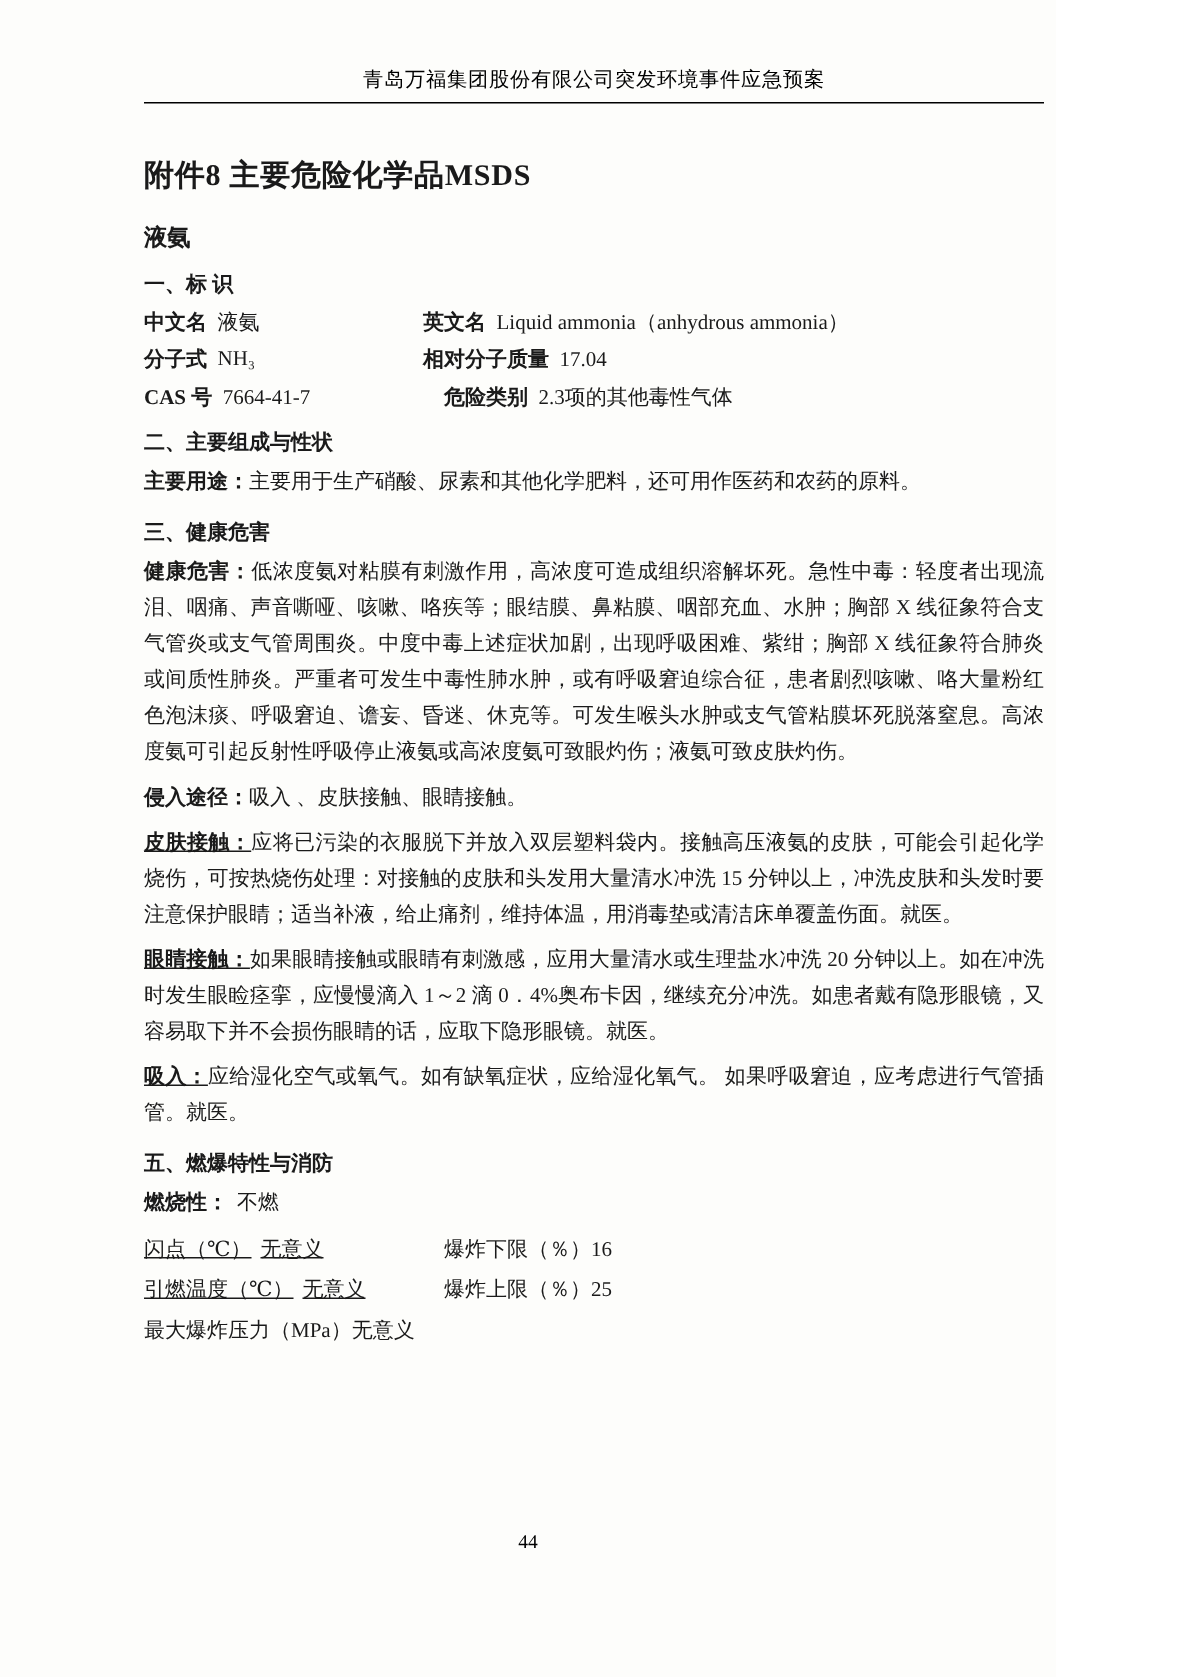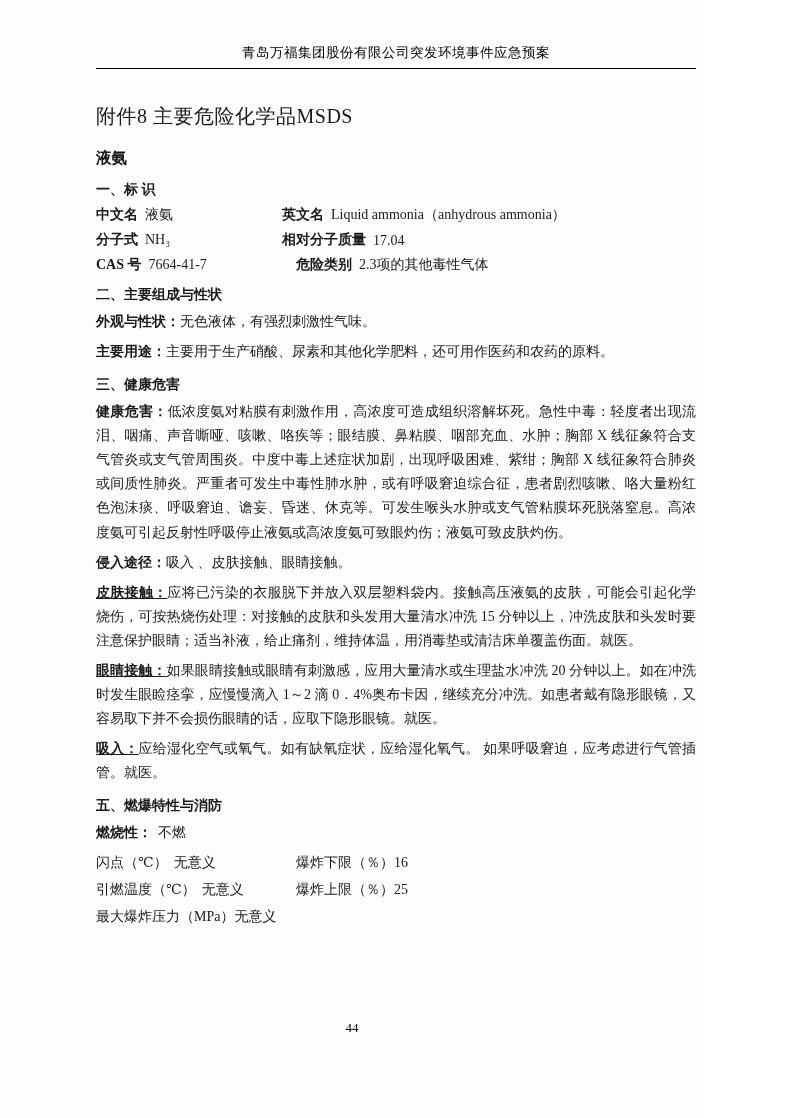--- a/index.html
+++ b/index.html
@@ -32,21 +32,21 @@
     text-align: center;
     font-size: 13.5px;
     letter-spacing: 0.5px;
     padding-bottom: 6px;
     border-bottom: 1.4px solid #000;
     color: #000;
     font-family: "Liberation Serif", serif;
   }
   .title {
     font-size: 20px;
-    font-weight: normal;
+    font-weight: bold;
     margin-top: 34px;
     margin-bottom: 16px;
     letter-spacing: 0.5px;
   }
   .subtitle {
     font-size: 15.5px;
     font-weight: bold;
     margin-top: 18px;
     margin-bottom: 6px;
   }
@@ -84,21 +84,21 @@
     font-weight: bold;
   }
   .para .lbl.u {
     text-decoration: underline;
   }
   .twocol {
     font-size: 14px;
     margin: 9px 0;
     display: flex;
   }
-  .twocol .c1 { width: 200px; }
+  .twocol .c1 { width: 200px; text-decoration: underline; }
   .twocol .c2 { flex: 1; }
   .pageno {
     position: absolute;
     left: 0;
     right: 0;
     top: 1020px;
     text-align: center;
     font-size: 13px;
     color: #000;
   }
@@ -146,23 +146,20 @@
         <span class="val">7664-41-7</span>
       </span>
       <span class="col-b">
         <span class="lbl">危险类别</span>
         <span class="val">2.3项的其他毒性气体</span>
       </span>
     </div>
 
     <div class="sec-head">二、主要组成与性状</div>
 
-    <div class="para">
-      <span class="lbl">外观与性状：</span><span>无色液体，有强烈刺激性气味。</span>
-    </div>
 
     <div class="para">
       <span class="lbl">主要用途：</span><span>主要用于生产硝酸、尿素和其他化学肥料，还可用作医药和农药的原料。</span>
     </div>
 
     <div class="sec-head">三、健康危害</div>
 
     <div class="para">
       <span class="lbl">健康危害：</span><span>低浓度氨对粘膜有刺激作用，高浓度可造成组织溶解坏死。急性中毒：轻度者出现流泪、咽痛、声音嘶哑、咳嗽、咯疾等；眼结膜、鼻粘膜、咽部充血、水肿；胸部 X 线征象符合支气管炎或支气管周围炎。中度中毒上述症状加剧，出现呼吸困难、紫绀；胸部 X 线征象符合肺炎或间质性肺炎。严重者可发生中毒性肺水肿，或有呼吸窘迫综合征，患者剧烈咳嗽、咯大量粉红色泡沫痰、呼吸窘迫、谵妄、昏迷、休克等。可发生喉头水肿或支气管粘膜坏死脱落窒息。高浓度氨可引起反射性呼吸停止液氨或高浓度氨可致眼灼伤；液氨可致皮肤灼伤。</span>
     </div>

